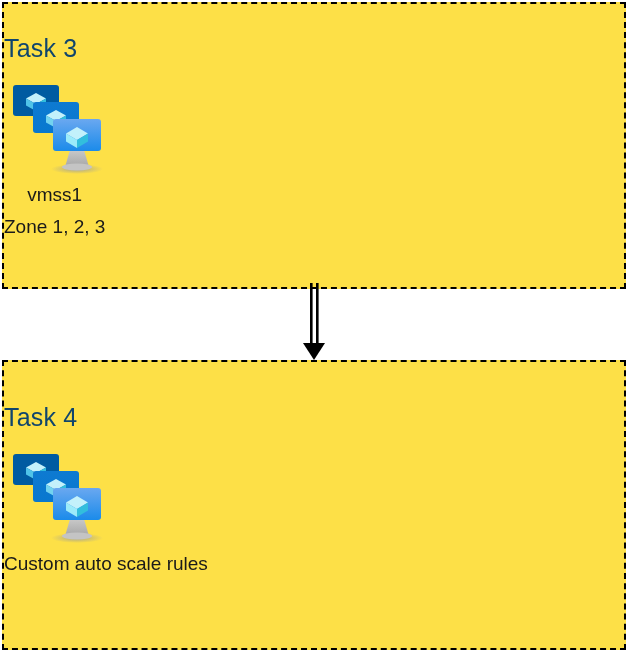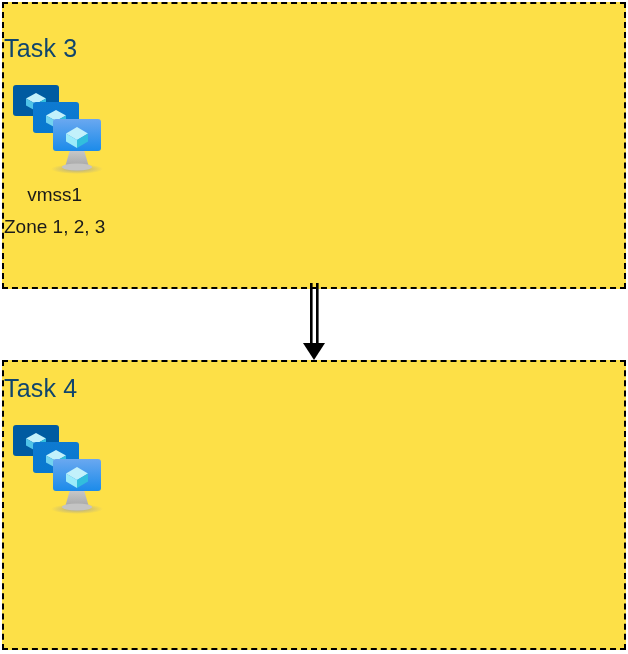--- a/index.html
+++ b/index.html
@@ -47,21 +47,21 @@
 
   .task-title {
     color: #10456d;
     font-size: 25px;
     line-height: 1;
     letter-spacing: 0.2px;
     text-align: center;
     user-select: none;
   }
   #box-task-3 .task-title { margin-top: 32px; }
-  #box-task-4 .task-title { margin-top: 14px; }
+  #box-task-4 .task-title { margin-top: 43px; }
 
   .task-caption {
     color: #1a1a1a;
     font-size: 19px;
     line-height: 32px;
     text-align: center;
     white-space: pre-line;
     user-select: none;
   }
 
@@ -203,15 +203,16 @@
 
         <rect x="49" y="40" width="48" height="32" rx="3" fill="url(#g4front)"></rect>
         <g>
           <polygon points="73,48 84,54.5 73,61 62,54.5" fill="#c3f1fb"></polygon>
           <polygon points="62,54.5 73,61 73,69 62,62.5" fill="#9cebfa"></polygon>
           <polygon points="84,54.5 73,61 73,69 84,62.5" fill="#32bedd"></polygon>
         </g>
       </svg>
     </div>
 
+    <div class="task-caption">Custom auto scale rules</div>
   </div>
 
 </div>
 
 </body></html>

